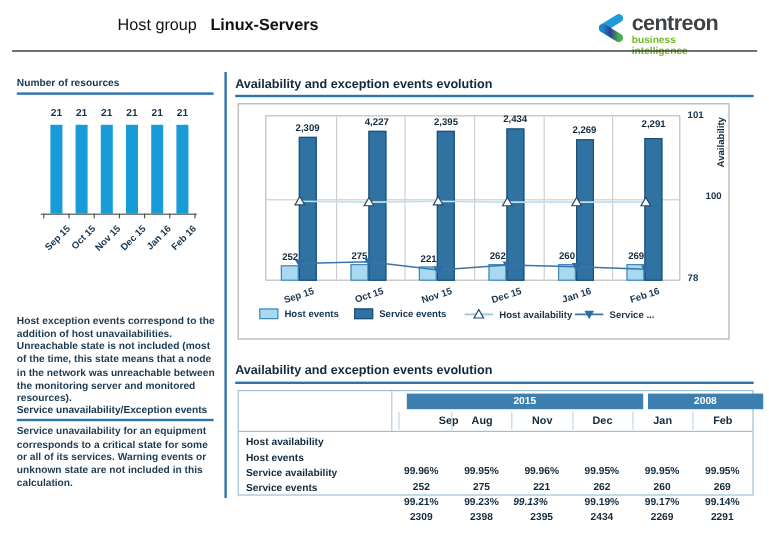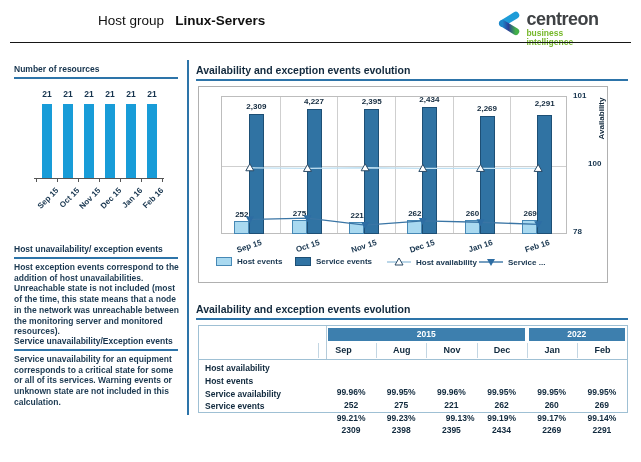--- a/index.html
+++ b/index.html
@@ -48,21 +48,21 @@
   .y2-tick { position:absolute; left:374px; width:26px; font-size:8px; font-weight:bold; color:#16344e; }
   #y2-label { position:absolute; left:372px; top:27px; width:60px; text-align:center; font-size:8px;
     font-weight:bold; color:#12293d; transform:rotate(-90deg); }
   .legend-item { position:absolute; top:170px; display:flex; align-items:center; gap:5px;
     font-size:8px; font-weight:bold; color:#16344e; white-space:nowrap; }
   .sw { width:16px; height:9px; border:1px solid; }
 
   
   #bi-table { left:198px; top:325px; width:430px; height:88px; border:1px solid #9fc0d4; background:#fff; }
   .yr-band { position:absolute; top:2px; height:13px; background:#3d7fae; color:#fff; font-size:8.5px;
-    font-weight:bold; text-align:center; line-height:13px; }
+    font-weight:bold; text-align:center; line-height:13px;margin-left:11px; }
   .mon-cell { position:absolute; top:17px; height:15px; font-size:9px; font-weight:bold; color:#10293d;
     text-align:center; line-height:15px; border-left:1px solid #c3d6e3; }
   .tbl-vline { position:absolute; left:127px; top:0; width:1px; height:33px; background:#b4cbda; }
   .tbl-hline { position:absolute; left:0; top:33px; width:428px; height:1px; background:#9fc0d4; }
   .row-label { position:absolute; left:6px; width:120px; font-size:8.5px; font-weight:bold; color:#10293d; }
   .cell { position:absolute; font-size:8.5px; font-weight:bold; color:#10293d; text-align:center;margin-top:24px; }
 </style>
 </head>
 <body>
 
@@ -115,21 +115,20 @@
       <div class="mini-axis" style="left: 20px; top: 92px; width: 130px; height: 1px;"></div>
       <div class="mini-axis" style="left: 22px; top: 92px; width: 1px; height: 4px;"></div>
       <div class="mini-axis" style="left: 43px; top: 92px; width: 1px; height: 4px;"></div>
       <div class="mini-axis" style="left: 64px; top: 92px; width: 1px; height: 4px;"></div>
       <div class="mini-axis" style="left: 85px; top: 92px; width: 1px; height: 4px;"></div>
       <div class="mini-axis" style="left: 106px; top: 92px; width: 1px; height: 4px;"></div>
       <div class="mini-axis" style="left: 127px; top: 92px; width: 1px; height: 4px;"></div>
       <div class="mini-axis" style="left: 148px; top: 92px; width: 1px; height: 4px;"></div>
     </div>
 
-  <div class="abs side-h" style="top:244px;">Host unavailability/ exception events</div>
   <div class="abs side-p" style="top:262px;">Host exception events correspond to the addition of host unavailabilities. Unreachable state is not included (most of the time, this state means that a node in the network was unreachable between the monitoring server and monitored resources).</div>
 
   <div class="abs side-h" style="top:336px;">Service unavailability/Exception events</div>
   <div class="abs side-p" style="top:354px;">Service unavailability for an equipment corresponds to a critical state for some or all of its services. Warning events or unknown state are not included in this calculation.</div>
 
   <div id="v-separator" class="abs"></div>
 
   <div class="abs main-h" style="top:64px;">Availability and exception events evolution</div>
 
   <div id="main-chart" class="abs">
@@ -213,22 +212,22 @@
         <path d="M140.16666666666666 126.03000000000031 L148.16666666666666 126.03000000000031 L144.16666666666666 133.0300000000003 Z" fill="#2d6da3"></path>
         <path d="M197.83333333333334 121.89000000000016 L205.83333333333334 121.89000000000016 L201.83333333333334 128.89000000000016 Z" fill="#2d6da3"></path>
         <path d="M255.5 123.26999999999988 L263.5 123.26999999999988 L259.5 130.26999999999987 Z" fill="#2d6da3"></path>
         <path d="M313.16666666666663 125.33999999999997 L321.16666666666663 125.33999999999997 L317.16666666666663 132.33999999999997 Z" fill="#2d6da3"></path>
       </svg>
     </div>
 
   <div class="abs main-h" style="top:303px;">Availability and exception events evolution</div>
   <div id="bi-table" class="abs">
       <div class="yr-band" style="left: 129px; width: 196.667px;">2015</div>
-      <div class="yr-band" style="left: 329.667px; width: 96.3333px;">2022</div>
-      <div class="mon-cell" style="left: 119px; width: 50.1667px;">Sep</div>
+      <div class="yr-band" style="left: 329.667px; width: 96.3333px;">2008</div>
+      <div class="mon-cell" style="left: 133px; width: 50.1667px; text-align: right;">Sep</div>
       <div class="mon-cell" style="left: 177.167px; width: 50.1667px;">Aug</div>
       <div class="mon-cell" style="left: 227.333px; width: 50.1667px;">Nov</div>
       <div class="mon-cell" style="left: 277.5px; width: 50.1667px;">Dec</div>
       <div class="mon-cell" style="left: 327.667px; width: 50.1667px;">Jan</div>
       <div class="mon-cell" style="left: 377.833px; width: 50.1667px;">Feb</div>
       <div class="tbl-vline"></div>
       <div class="tbl-hline"></div>
       <div class="row-label" style="top: 37px;">Host availability</div>
       <div class="cell" style="left: 127px; top: 37px; width: 50.1667px;">99.96%</div>
       <div class="cell" style="left: 177.167px; top: 37px; width: 50.1667px;">99.95%</div>
@@ -239,21 +238,21 @@
       <div class="row-label" style="top: 49.8px;">Host events</div>
       <div class="cell" style="left: 127px; top: 49.8px; width: 50.1667px;">252</div>
       <div class="cell" style="left: 177.167px; top: 49.8px; width: 50.1667px;">275</div>
       <div class="cell" style="left: 227.333px; top: 49.8px; width: 50.1667px;">221</div>
       <div class="cell" style="left: 277.5px; top: 49.8px; width: 50.1667px;">262</div>
       <div class="cell" style="left: 327.667px; top: 49.8px; width: 50.1667px;">260</div>
       <div class="cell" style="left: 377.833px; top: 49.8px; width: 50.1667px;">269</div>
       <div class="row-label" style="top: 62.6px;">Service availability</div>
       <div class="cell" style="left: 127px; top: 62.6px; width: 50.1667px;">99.21%</div>
       <div class="cell" style="left: 177.167px; top: 62.6px; width: 50.1667px;">99.23%</div>
-      <div class="cell" style="left: 236px; top: 62.6px; width: 50.1667px;">99.13%</div>
+      <div class="cell" style="left: 218px; top: 62.6px; width: 50.1667px; font-style: italic;">99.13%</div>
       <div class="cell" style="left: 277.5px; top: 62.6px; width: 50.1667px;">99.19%</div>
       <div class="cell" style="left: 327.667px; top: 62.6px; width: 50.1667px;">99.17%</div>
       <div class="cell" style="left: 377.833px; top: 62.6px; width: 50.1667px;">99.14%</div>
       <div class="row-label" style="top: 75.4px;">Service events</div>
       <div class="cell" style="left: 127px; top: 75.4px; width: 50.1667px;">2309</div>
       <div class="cell" style="left: 177.167px; top: 75.4px; width: 50.1667px;">2398</div>
       <div class="cell" style="left: 227.333px; top: 75.4px; width: 50.1667px;">2395</div>
       <div class="cell" style="left: 277.5px; top: 75.4px; width: 50.1667px;">2434</div>
       <div class="cell" style="left: 327.667px; top: 75.4px; width: 50.1667px;">2269</div>
       <div class="cell" style="left: 377.833px; top: 75.4px; width: 50.1667px;">2291</div>

